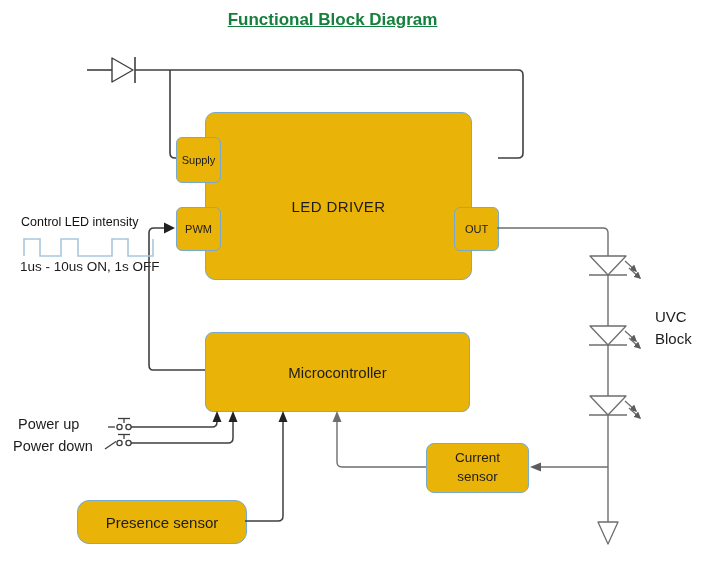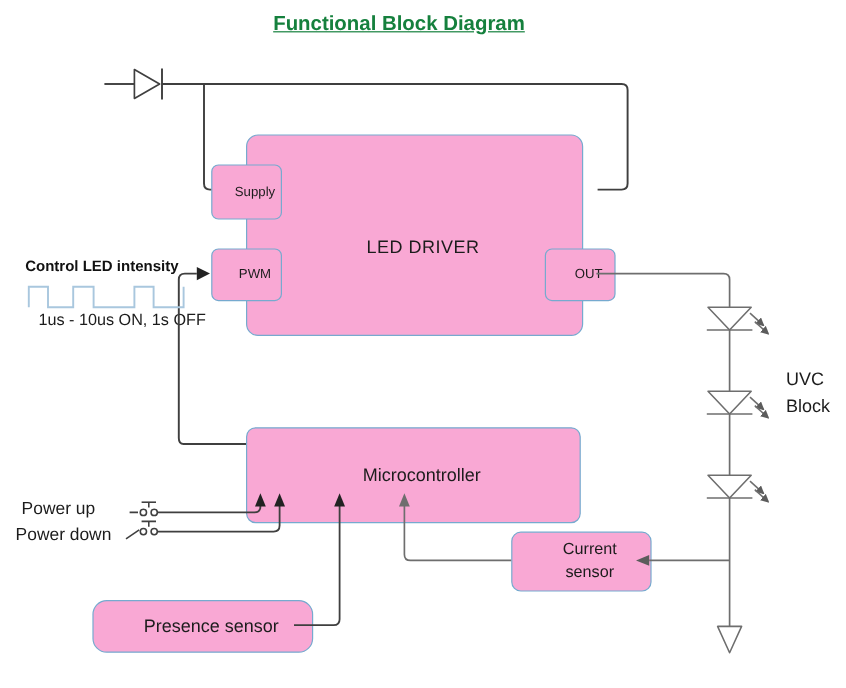--- a/index.html
+++ b/index.html
@@ -6,38 +6,38 @@
   #canvas{
     position:relative;width:705px;height:573px;background:#ffffff;
     font-family:"Liberation Sans",sans-serif;color:#1c1c1c;overflow:hidden;
   }
   .abs{position:absolute;}
   #title{
     left:215px;top:10px;width:235px;text-align:center;
     font-size:17px;font-weight:bold;text-decoration:underline;color:#15803d;
   }
   .box{
-    position:absolute;background:#f9a8d4;border:1px solid #76aacf;
-    display:flex;align-items:center;justify-content:center;text-align:center;padding-left:14px;
+    position:absolute;background:#eab308;border:1px solid #76aacf;
+    display:flex;align-items:center;justify-content:center;text-align:center;
   }
   #led-driver{left:205px;top:112px;width:265px;height:166px;border-radius:10px;border-width:1.5px;font-size:15px;letter-spacing:.4px;}
   #led-driver .lbl{position:relative;top:1px;margin-top:18px;}
   .port{font-size:11px;border-radius:6px;z-index:3;}
   #port-supply{left:176px;top:137px;width:43px;height:44px;}
   #port-pwm{left:176px;top:207px;width:43px;height:42px;}
   #port-in{left:454px;top:137px;width:43px;height:43px;}
   #port-out{left:454px;top:207px;width:43px;height:42px;}
   #port-gnd{left:316px;top:263px;width:43px;height:42px;}
-  #microcontroller{left:205px;top:332px;width:263px;height:78px;border-radius:8px;font-size:15px;margin-top:24px;}
+  #microcontroller{left:205px;top:332px;width:263px;height:78px;border-radius:8px;font-size:15px;}
   #current-sensor{left:426px;top:443px;width:101px;height:48px;border-radius:8px;font-size:13.5px;line-height:1.4;}
   #current-sensor .lbl{max-width:64px;}
   #presence-sensor{left:77px;top:500px;width:168px;height:42px;border-radius:12px;font-size:15px;}
   .note{position:absolute;white-space:nowrap;}
-  #control-label{left:21px;top:215px;font-size:12.5px;font-weight:bold;color:#111;}
-  #pulse-label{left:20px;top:259px;font-size:13.5px;margin-left:12px;}
+  #control-label{left:21px;top:215px;font-size:12.5px;font-weight:normal;color:#111;}
+  #pulse-label{left:20px;top:259px;font-size:13.5px;}
   #power-up-label{left:18px;top:416px;font-size:14.5px;}
   #power-down-label{left:13px;top:438px;font-size:14.5px;}
   #uvc-label{left:655px;top:306px;font-size:15px;line-height:22px;white-space:pre-line;}
   #wires{position:absolute;left:0;top:0;z-index:4;pointer-events:none;}
 </style>
 </head>
 <body>
 
 <div id="canvas">
 

